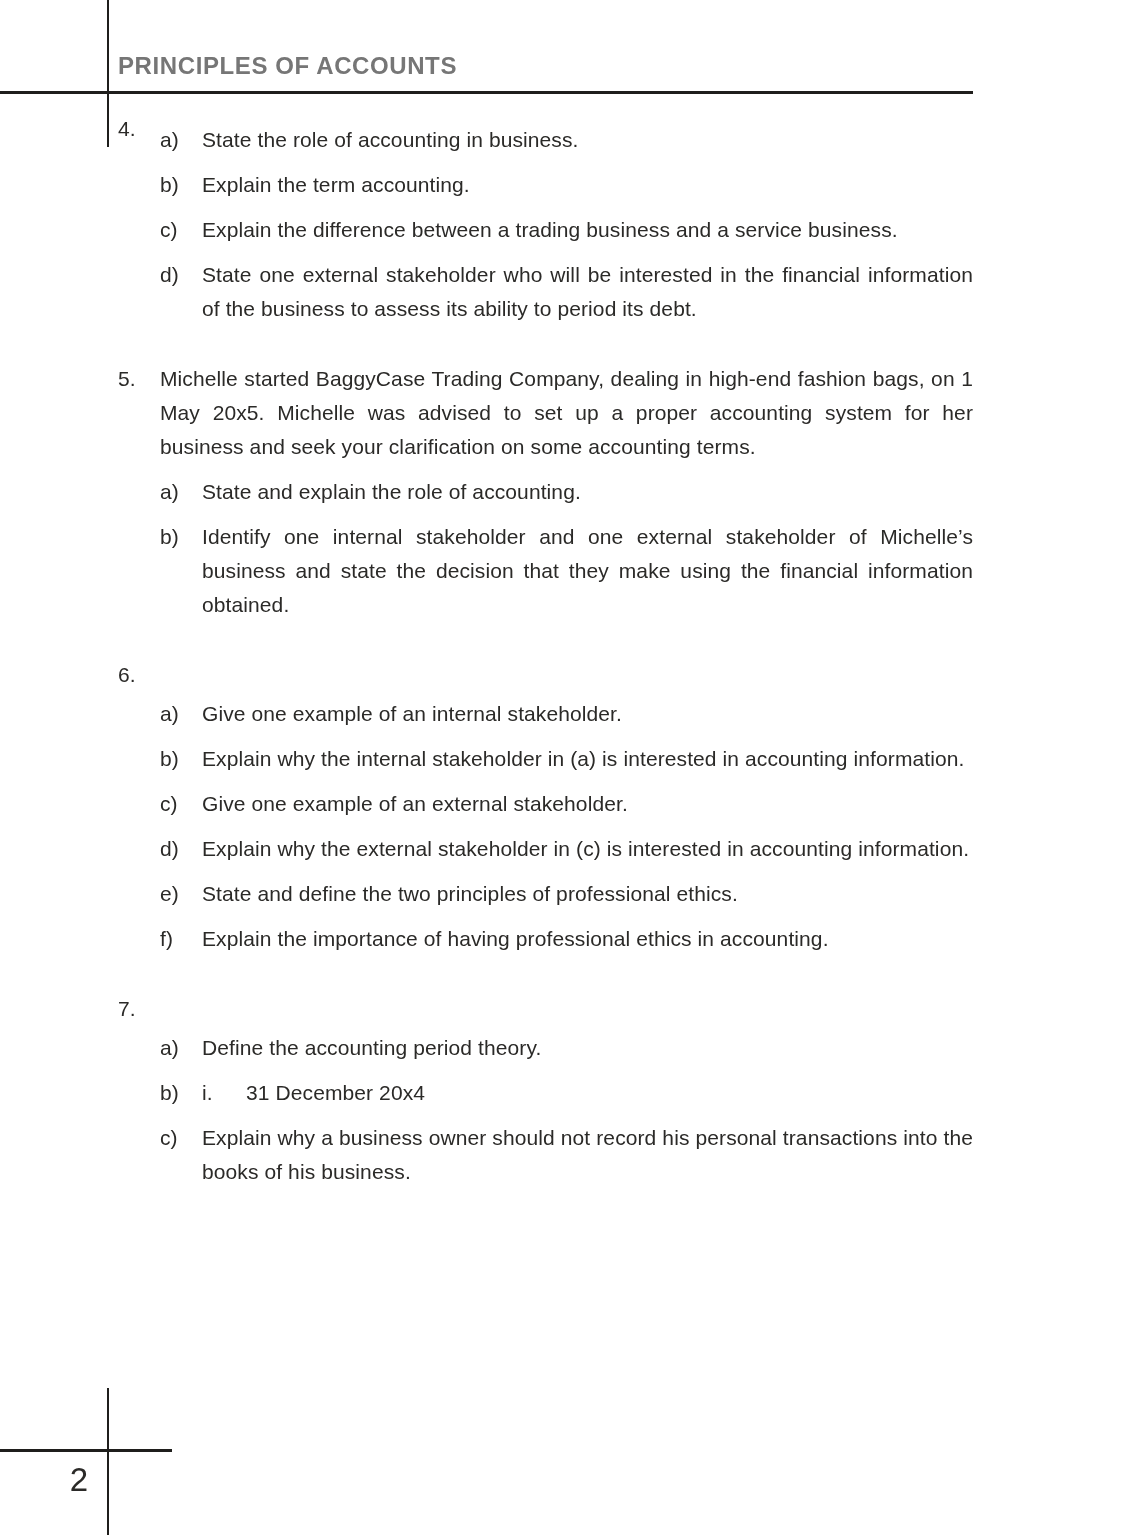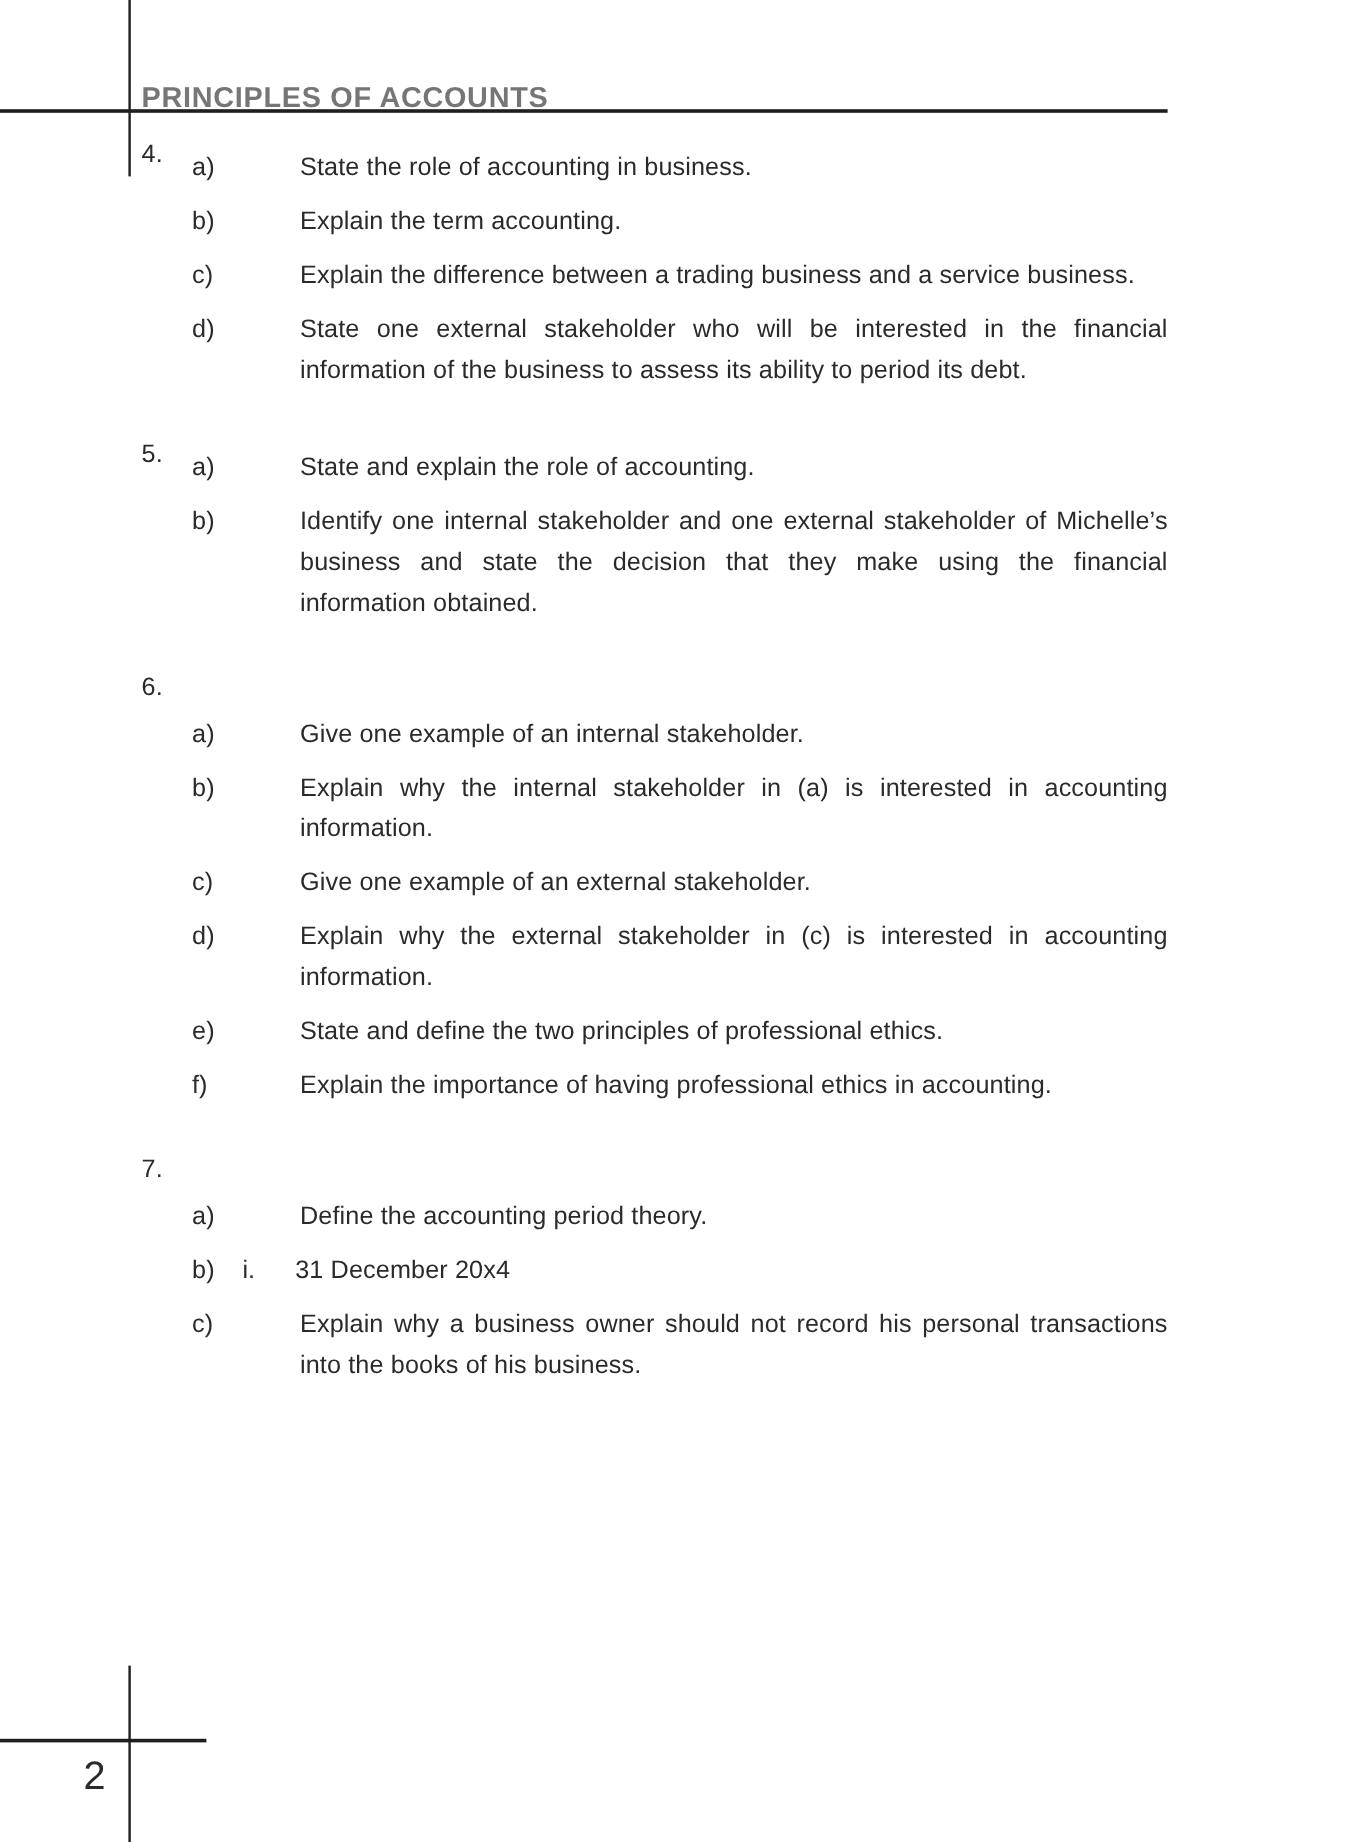--- a/index.html
+++ b/index.html
@@ -19,21 +19,21 @@
   }
   
   .vline{position:absolute;width:2px;background:var(--rule-black);}
   .vline-top{left:107px;top:0;height:147px;}
   .vline-bottom{left:107px;top:1388px;height:147px;}
   .hrule{position:absolute;background:var(--rule-black);height:3px;}
   .hrule-top{left:0;top:91px;width:973px;}
   .hrule-bottom{left:0;top:1449px;width:172px;}
   
   .running-head{
-    position:absolute;left:118px;top:68px;
+    position:absolute;left:118px;top:52px;
     font-size:24px;font-weight:700;letter-spacing:0.6px;
     color:var(--header-gray);
     white-space:nowrap;
   }
   
   .page-number{
     position:absolute;left:0;top:1461px;width:88px;
     text-align:right;font-size:33px;line-height:38px;
     color:var(--text-black);
   }
@@ -43,21 +43,21 @@
     font-size:21px;line-height:34px;letter-spacing:0.1px;
   }
   p{margin:0;}
   .question{display:grid;grid-template-columns:42px 1fr;}
   .question + .question{margin-top:36px;}
   .q-number{white-space:nowrap;}
   .q-intro{text-align:justify;}
   .q-intro.empty{height:28px;}
   .item{display:grid;grid-template-columns:42px 1fr;margin-top:11px;}
   .item-label{white-space:nowrap;}
-  .item-text{text-align:justify;margin-left:48px;}
+  .item-text{text-align:justify;}
   .subitem{display:grid;grid-template-columns:44px 1fr;}
   .sub-label{white-space:nowrap;}
   b{font-weight:400;}
 </style>
 </head>
 <body>
 
 <div class="page">
   <div class="vline vline-top"></div>
   <div class="running-head">
@@ -101,20 +101,21 @@
 
     </div>
   </div>
 </div>
     </div>
   </section>
 
   <section class="question">
     <div class="q-number">5.</div>
     <div class="q-body">
+      <p class="q-intro">Michelle started BaggyCase Trading Company, dealing in high-end fashion bags, on 1 May 20x5. Michelle was advised to set up a proper accounting system for her business and seek your clarification on some accounting terms.</p>
       <div class="q-items">
   <div class="item">
     <div class="item-label">a)</div>
     <div class="item-body">
       <p class="item-text">State and explain the role of accounting.</p>
 
     </div>
   </div>
 
   <div class="item">

